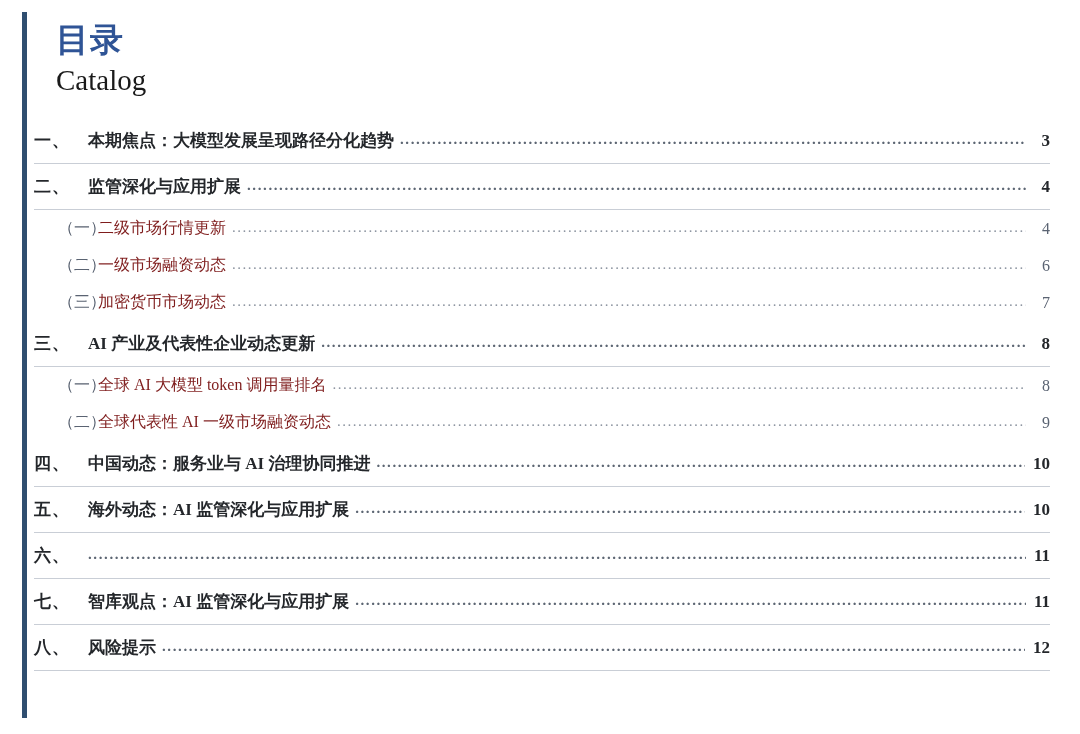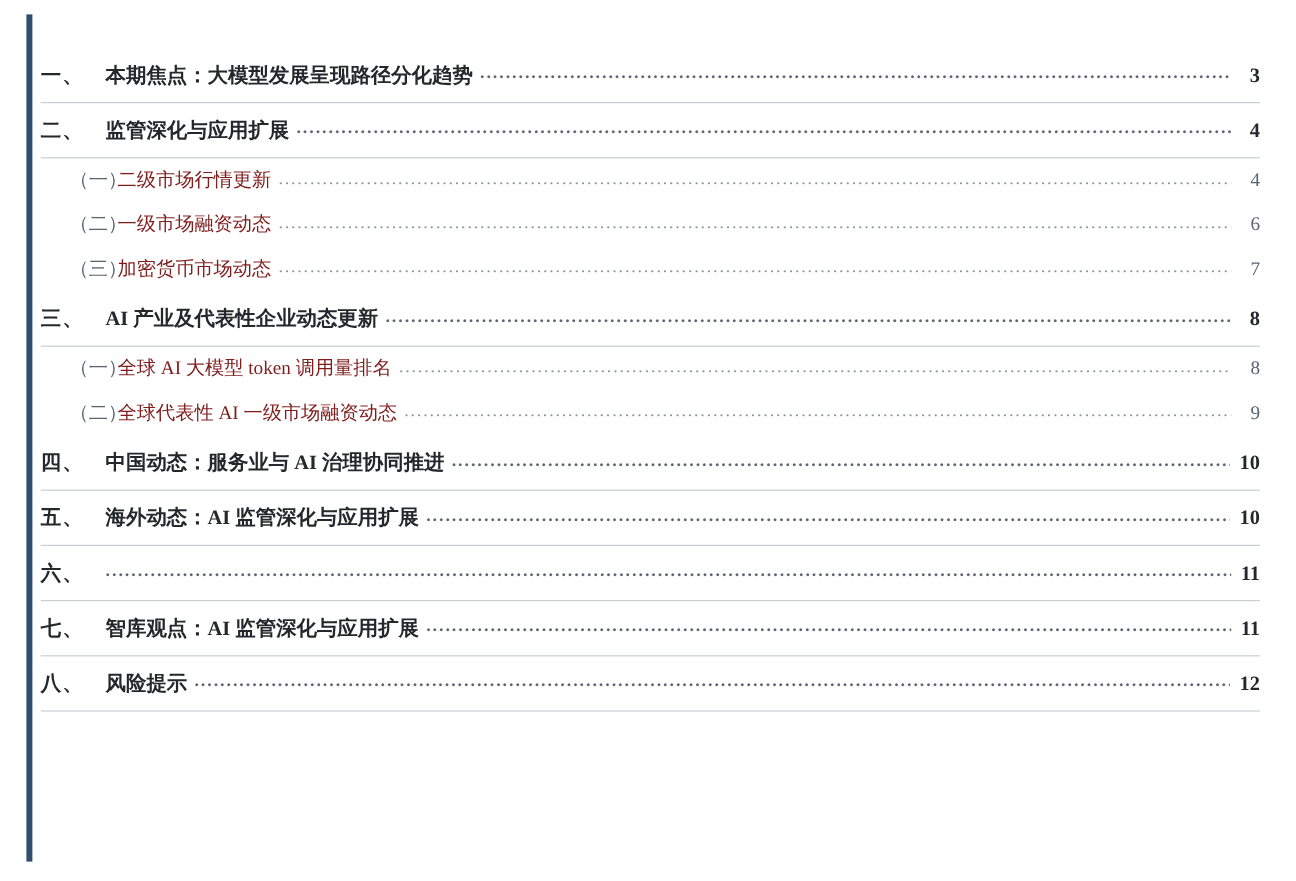--- a/index.html
+++ b/index.html
@@ -151,20 +151,22 @@
 </head>
 <body>
 
 <div class="page">
 
   <div class="left-rule"></div>
 
   <div class="content">
 
     <div class="title-block">
+      <div class="title-cn">目录</div>
+      <div class="title-en">Catalog</div>
     </div>
 
     <div class="toc">
 
       <div class="toc-row lvl1">
         <span class="num">一、</span>
         <span class="label">本期焦点：大模型发展呈现路径分化趋势</span>
         <span class="dots"></span>
         <span class="pagenum">3</span>
       </div>

